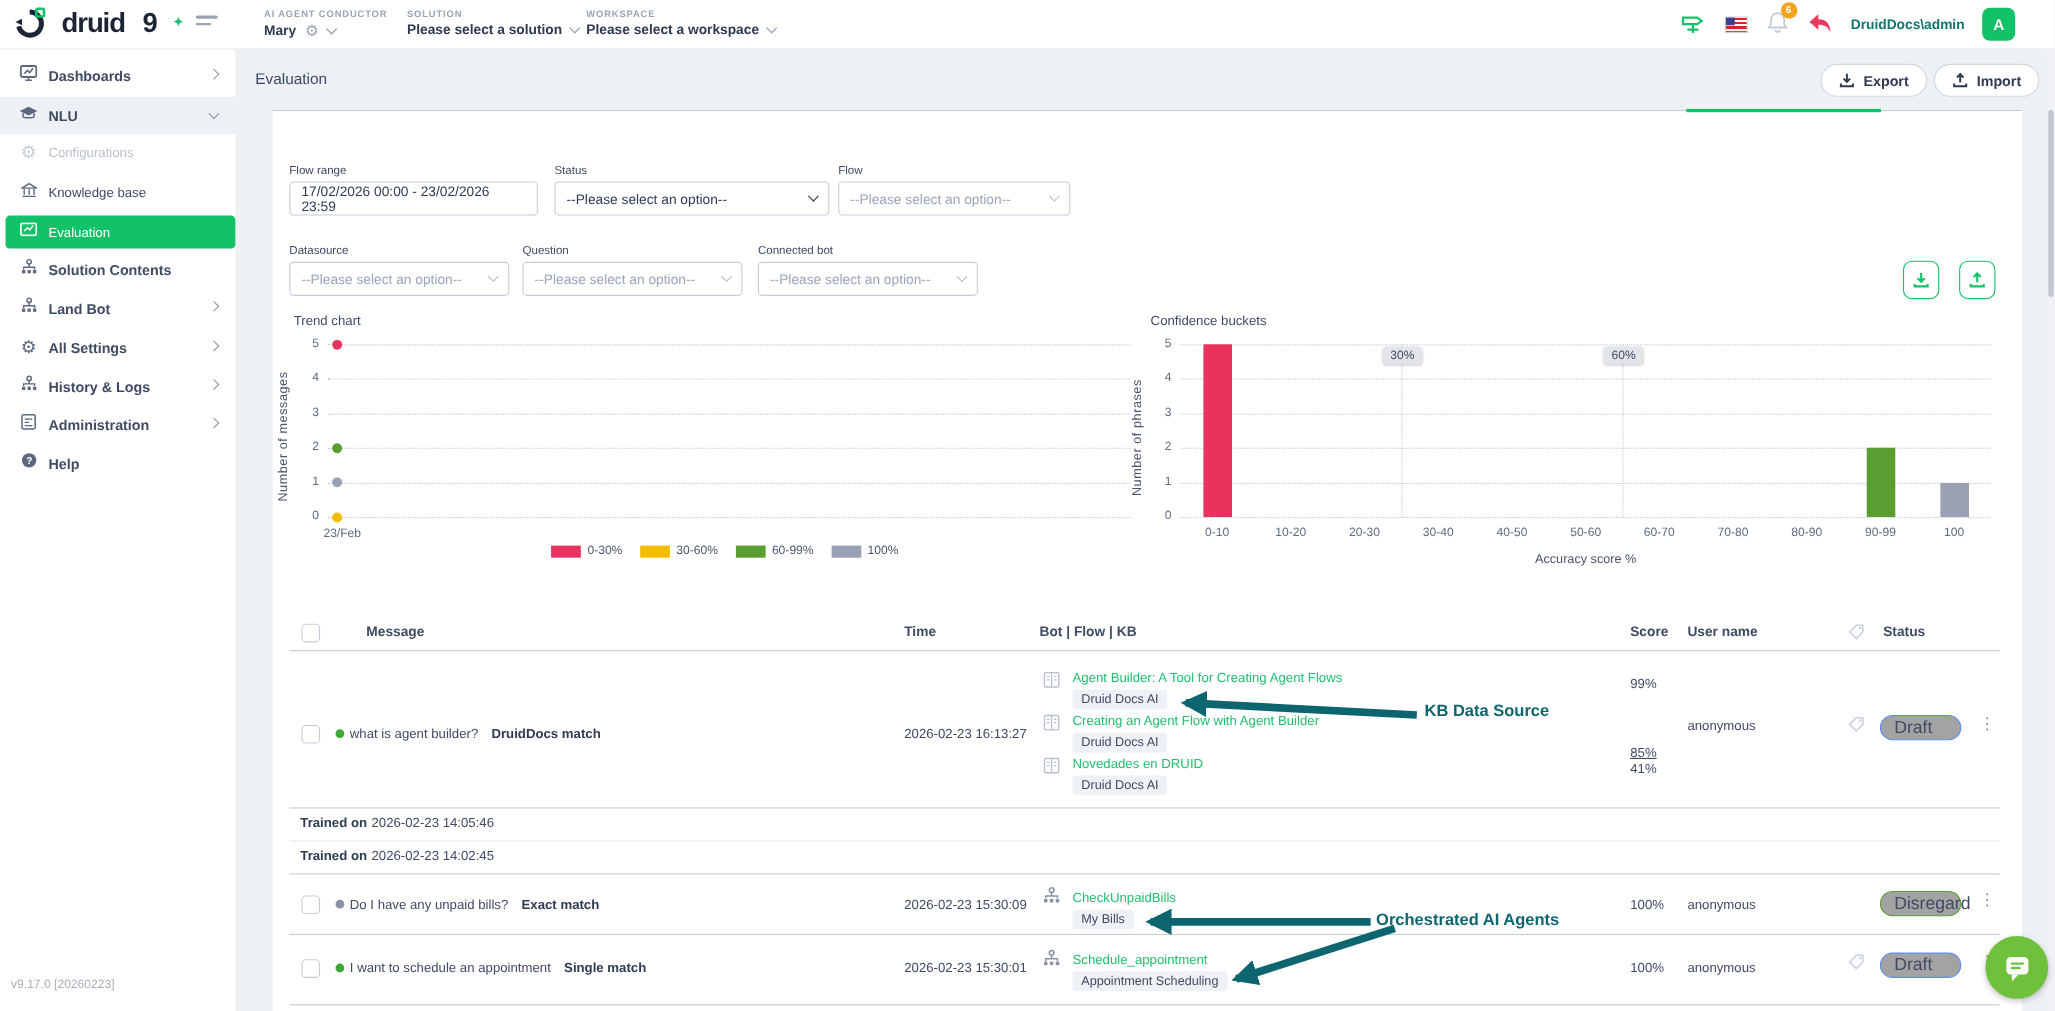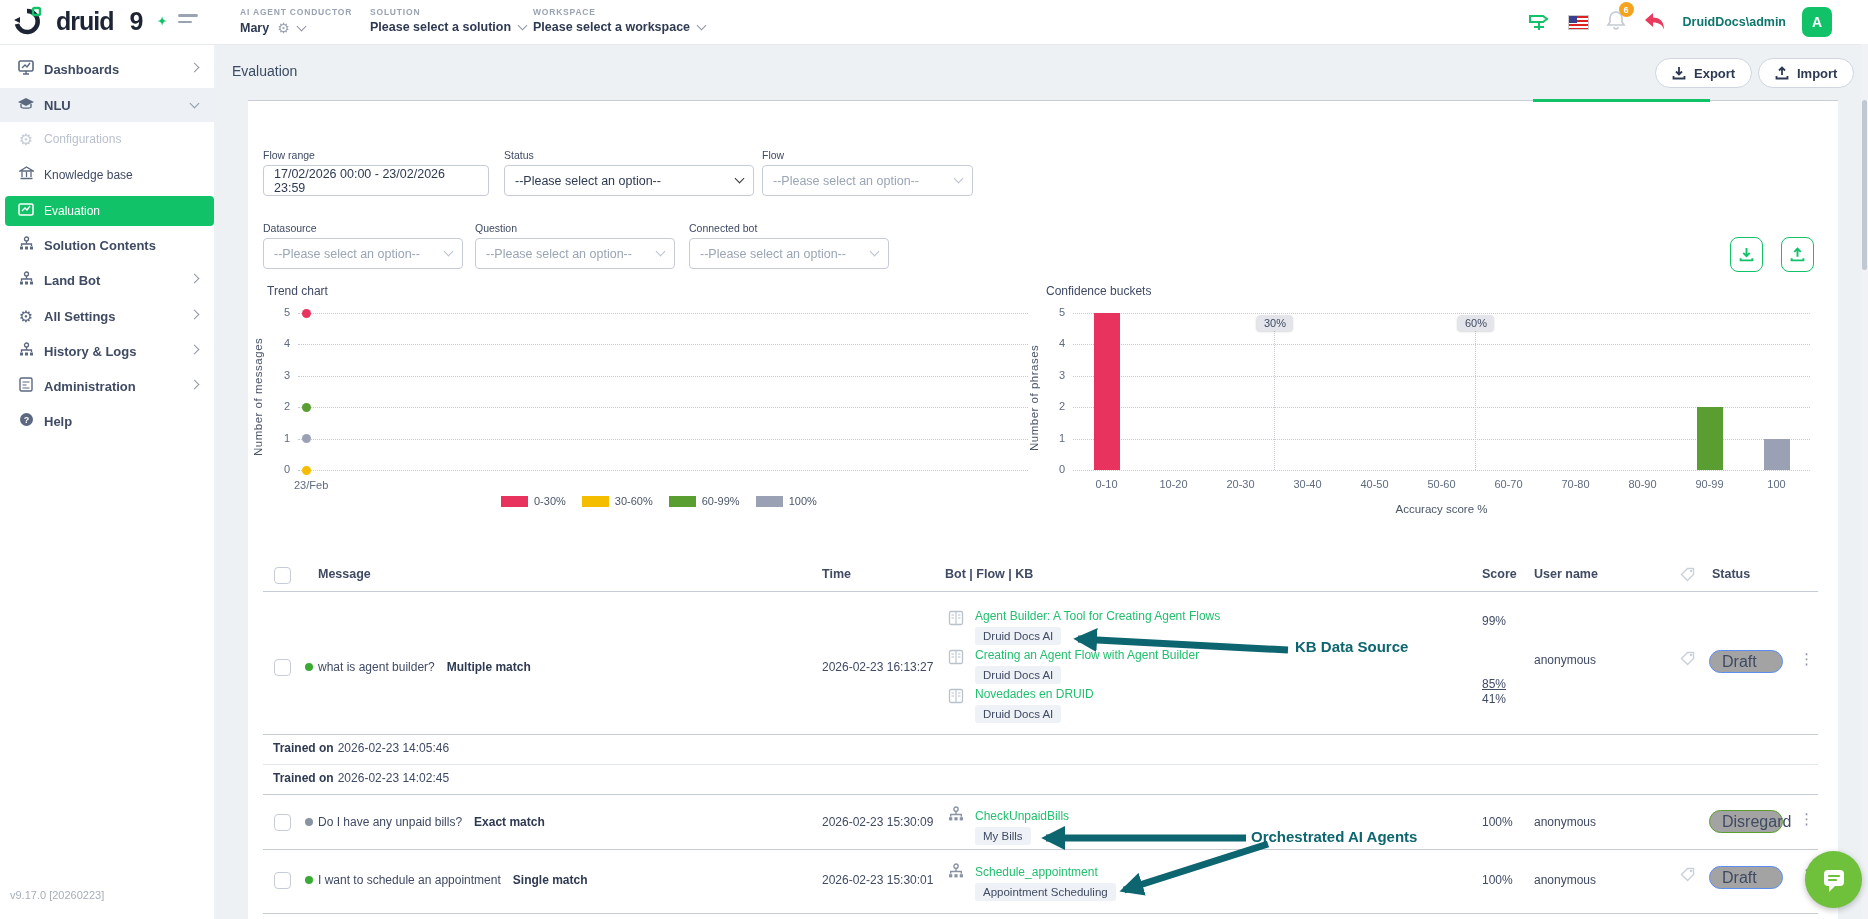--- a/index.html
+++ b/index.html
@@ -450,36 +450,36 @@
           <div class="thresh" style="left: 27.2727%;">
             <span class="pill-lbl">30%</span>
           </div>
           <div class="thresh" style="left: 54.5455%;">
             <span class="pill-lbl">60%</span>
           </div>
         </div>
       <div class="x-axis-label" style="left:825px;top:402px;width:737px;">Accuracy score %</div>
 
       <div class="cb" style="left:26px;top:466px;"></div>
-      <div class="th" style="left:70px;top:466px;">Message</div>
+      <div class="th" style="left:85px;top:466px;">Message</div>
       <div class="th" style="left:574px;top:466px;">Time</div>
       <div class="th" style="left:697px;top:466px;">Bot | Flow | KB</div>
       <div class="th" style="left:1234px;top:466px;">Score</div>
       <div class="th" style="left:1286px;top:466px;">User name</div>
       <svg class="row-icon" style="left:1432px;top:466px;" width="15" height="15" viewBox="0 0 15 15">
           <path d="M1.5 7.5 L7.5 1.5 H13.5 V7.5 L7.5 13.5 z" fill="none" stroke="#c9d0da" stroke-width="1.4"></path>
           <circle cx="11" cy="4" r="1.2" fill="#c9d0da"></circle>
         </svg>
       <div class="th" style="left:1464px;top:466px;">Status</div>
       <div class="divider" style="top:490px;"></div>
 
       <div>
         <div class="cb" style="left:26px;top:558px;"></div>
         <span class="rdot green" style="left:57px;top:562px;position:absolute;"></span>
-        <div class="cell" style="left:70px;top:559px;"><span>what is agent builder?</span><span class="match">Multiple match</span></div>
+        <div class="cell" style="left:70px;top:559px;"><span>what is agent builder?</span><span class="match">DruidDocs match</span></div>
         <div class="cell" style="left:574px;top:559px;">2026-02-23 16:13:27</div>
 
         <svg class="row-icon" style="left:700px;top:509px;" width="16" height="16" viewBox="0 0 16 16">
             <rect x="1.5" y="1.5" width="13" height="13" rx="1.5" fill="none" stroke="#b9c1cd" stroke-width="1.3"></rect>
             <path d="M8 1.5 v13 M3.5 5 h2.5 M3.5 8 h2.5 M10 5 h2.5 M10 8 h2.5" stroke="#b9c1cd" stroke-width="1.1"></path>
           </svg>
         <div class="klink" style="left:727px;top:508px;">Agent Builder: A Tool for Creating Agent Flows</div>
         <div class="chip" style="left:727px;top:526px;">Druid Docs AI</div>
         <div class="cell" style="left:1234px;top:513px;">99%</div>
 

